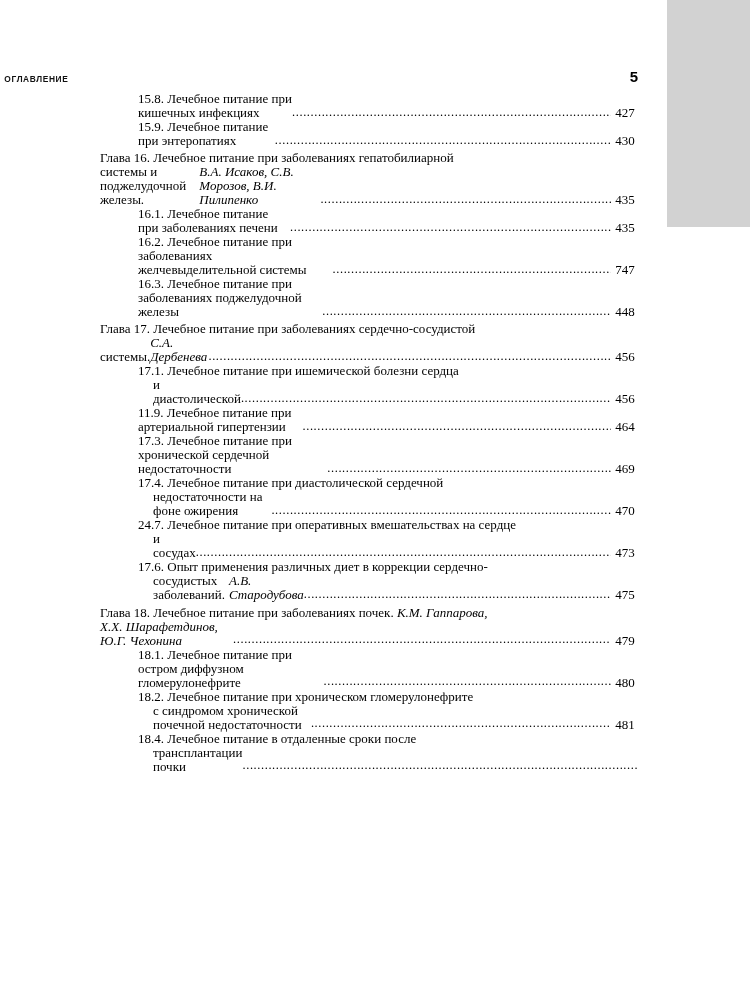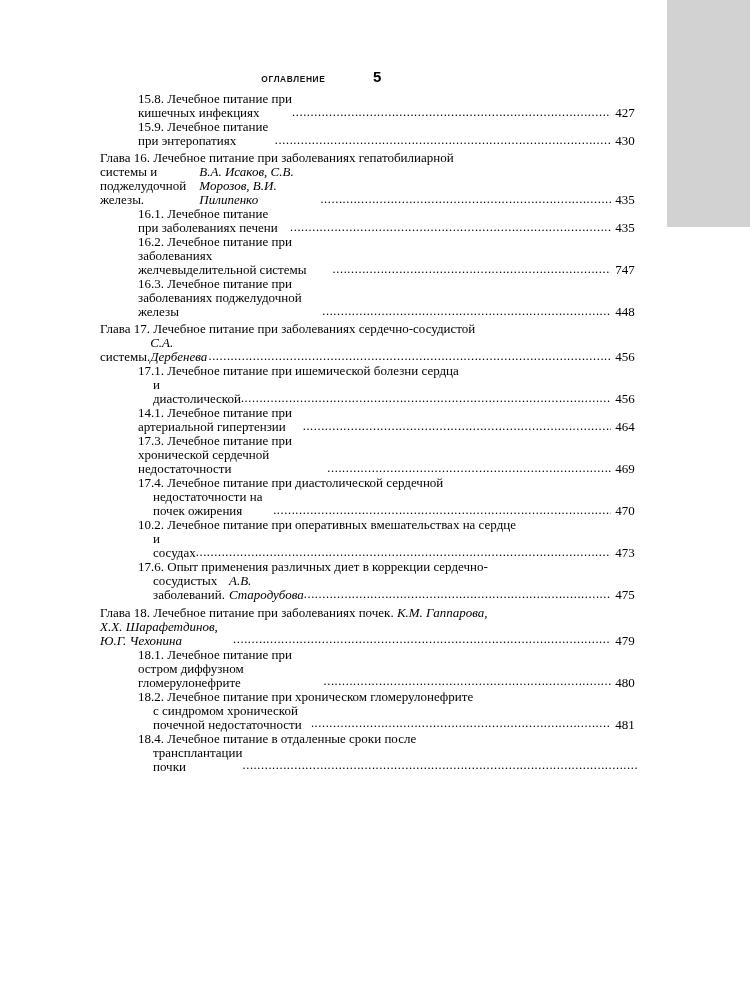--- a/index.html
+++ b/index.html
@@ -28,21 +28,21 @@
   }
 
   
   .running-head {
     position: absolute;
     top: 68px;
     left: 0;
     width: 638px;
     display: flex;
     align-items: baseline;
-    justify-content: center;
+    justify-content: space-between;
   }
   .running-head .rh-label {
     font-family: "Liberation Sans", "DejaVu Sans", sans-serif;
     font-size: 9.5px;
     letter-spacing: 0.7px;
     font-weight: 600;
     transform: scaleX(0.88);
     transform-origin: right baseline;
     color: #111;
   }
@@ -149,31 +149,31 @@
     </div>
     <div class="toc-entry chapter gap-before">
       <div class="line"><b class="ch txt">Глава 17.</b><span class="txt"> Лечебное питание при заболеваниях сердечно-сосудистой</span></div>
       <div class="line"><span class="txt">системы. </span><i class="auth txt">С.А. Дербенева</i><span class="lead"></span><span class="pg">456</span></div>
     </div>
     <div class="toc-entry section">
       <div class="line"><span class="txt">17.1. Лечебное питание при ишемической болезни сердца</span></div>
       <div class="line hang"><span class="txt">и диастолической </span><span class="lead"></span><span class="pg">456</span></div>
     </div>
     <div class="toc-entry section">
-      <div class="line"><span class="txt">14.1. Лечебное питание при артериальной гипертензии </span><span class="lead"></span><span class="pg">464</span></div>
+      <div class="line"><span class="txt">11.9. Лечебное питание при артериальной гипертензии </span><span class="lead"></span><span class="pg">464</span></div>
     </div>
     <div class="toc-entry section">
       <div class="line"><span class="txt">17.3. Лечебное питание при хронической сердечной недостаточности</span><span class="lead"></span><span class="pg">469</span></div>
     </div>
     <div class="toc-entry section">
       <div class="line"><span class="txt">17.4. Лечебное питание при диастолической сердечной</span></div>
-      <div class="line hang"><span class="txt">недостаточности на почек ожирения </span><span class="lead"></span><span class="pg">470</span></div>
+      <div class="line hang"><span class="txt">недостаточности на фоне ожирения </span><span class="lead"></span><span class="pg">470</span></div>
     </div>
     <div class="toc-entry section">
-      <div class="line"><span class="txt">10.2. Лечебное питание при оперативных вмешательствах на сердце</span></div>
+      <div class="line"><span class="txt">24.7. Лечебное питание при оперативных вмешательствах на сердце</span></div>
       <div class="line hang"><span class="txt">и сосудах </span><span class="lead"></span><span class="pg">473</span></div>
     </div>
     <div class="toc-entry section">
       <div class="line"><span class="txt">17.6. Опыт применения различных диет в коррекции сердечно-</span></div>
       <div class="line hang"><span class="txt">сосудистых заболеваний. </span><i class="auth txt">А.В. Стародубова</i><span class="lead"></span><span class="pg">475</span></div>
     </div>
     <div class="toc-entry chapter gap-before">
       <div class="line"><b class="ch txt">Глава 18.</b><span class="txt"> Лечебное питание при заболеваниях почек. </span><i class="auth txt">К.М. Гаппарова,</i></div>
       <div class="line"><i class="auth txt">Х.Х. Шарафетдинов, Ю.Г. Чехонина</i><span class="lead"></span><span class="pg">479</span></div>
     </div>

